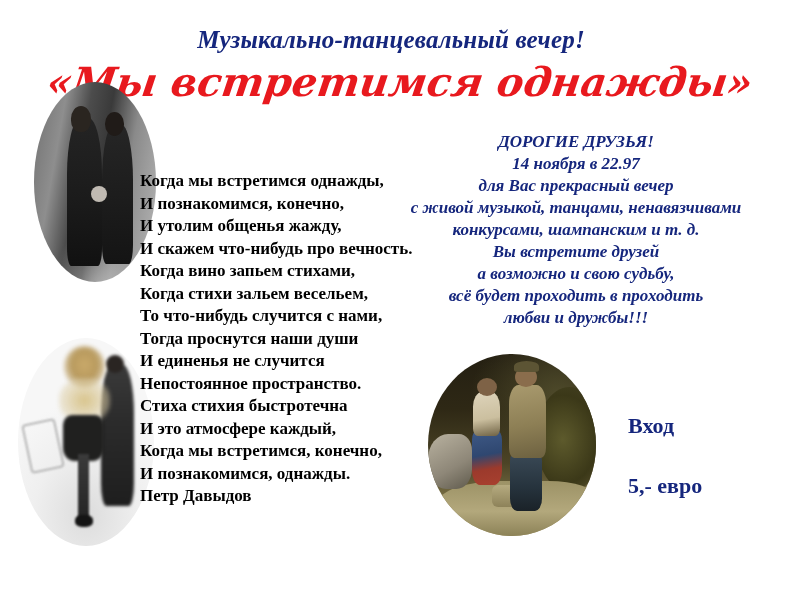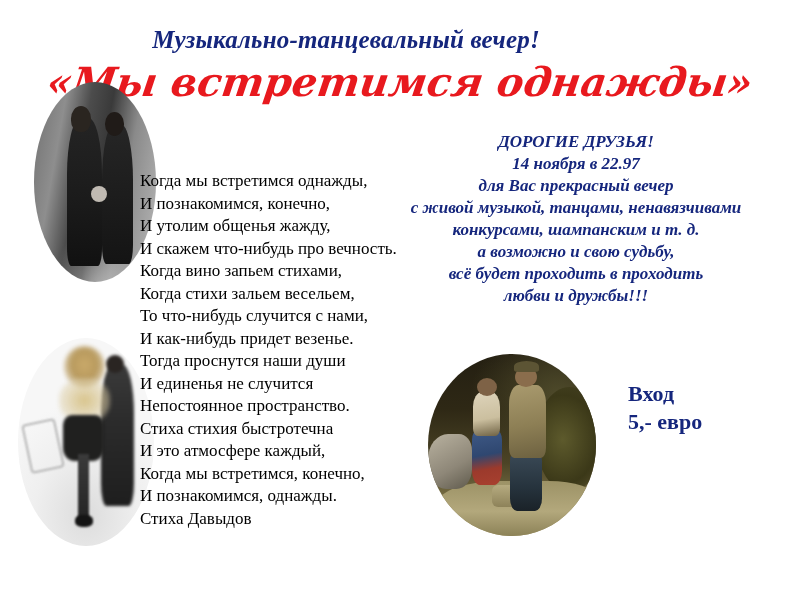--- a/index.html
+++ b/index.html
@@ -24,20 +24,21 @@
     left: 0;
     width: 692px;
     text-align: center;
     font-family: "Liberation Serif", "DejaVu Serif", serif;
     font-weight: bold;
     font-style: italic;
     font-size: 25px;
     letter-spacing: 0.2px;
     color: #15267d;
     white-space: nowrap;
+    padding-left: 45px;
   }
   .subhead {
     position: absolute;
     top: 58px;
     left: 0;
     width: 800px;
     text-align: center;
     font-family: "DejaVu Serif", "Liberation Serif", serif;
     font-weight: bold;
     font-style: italic;
@@ -266,21 +267,21 @@
     border-radius: 6px;
   }
 
   
   #poem {
     position: absolute;
     left: 140px;
     top: 170px;
     width: 300px;
     font-family: "Liberation Serif", "DejaVu Serif", serif;
-    font-weight: normal;
+    font-weight: bold;
     font-size: 17px;
     line-height: 22.5px;
     color: #000000;
     white-space: nowrap;
   }
   #poem .line { display: block; }
 
   
   #announcement {
     position: absolute;
@@ -303,21 +304,21 @@
     position: absolute;
     left: 628px;
     top: 380px;
     font-family: "Liberation Serif", "DejaVu Serif", serif;
     font-weight: bold;
     font-size: 22px;
     line-height: 28px;
     color: #15267d;
     white-space: nowrap;
   }
-  #entrance .line { display: block; }
+  #entrance .line { display: block; margin-top: 32px; }
 </style>
 </head>
 <body>
 
 <div id="poster">
 
   <div class="headline">Музыкально-танцевальный вечер!</div>
   <div class="subhead">«Мы встретимся однажды»</div>
 
   <div class="oval" id="photo-couple">
@@ -354,37 +355,37 @@
   </div>
 
   <div id="poem">
     <span class="line">Когда мы встретимся однажды,</span>
     <span class="line">И познакомимся, конечно,</span>
     <span class="line">И утолим общенья жажду,</span>
     <span class="line">И скажем что-нибудь про вечность.</span>
     <span class="line">Когда вино запьем стихами,</span>
     <span class="line">Когда стихи зальем весельем,</span>
     <span class="line">То что-нибудь случится с нами,</span>
-    <span class="line">И как-нибудь придет везенье.</span>
     <span class="line">Тогда проснутся наши души</span>
     <span class="line">И единенья не случится</span>
     <span class="line">Непостоянное пространство.</span>
     <span class="line">Стиха стихия быстротечна</span>
     <span class="line">И это атмосфере каждый,</span>
     <span class="line">Когда мы встретимся, конечно,</span>
     <span class="line">И познакомимся, однажды.</span>
-    <span class="line">Стиха Давыдов</span>
+    <span class="line">Петр Давыдов</span>
   </div>
 
   <div id="announcement">
     <span class="line">ДОРОГИЕ ДРУЗЬЯ!</span>
     <span class="line">14 ноября в 22.97</span>
     <span class="line">для Вас прекрасный вечер</span>
     <span class="line">с живой музыкой, танцами, ненавязчивами</span>
     <span class="line">конкурсами, шампанским и т. д.</span>
+    <span class="line">Вы встретите друзей</span>
     <span class="line">а возможно и свою судьбу,</span>
     <span class="line">всё будет проходить в проходить</span>
     <span class="line">любви и дружбы!!!</span>
   </div>
 
   <div id="entrance">
     <span class="line">Вход</span>
     <span class="line">5,- евро</span>
   </div>
 

